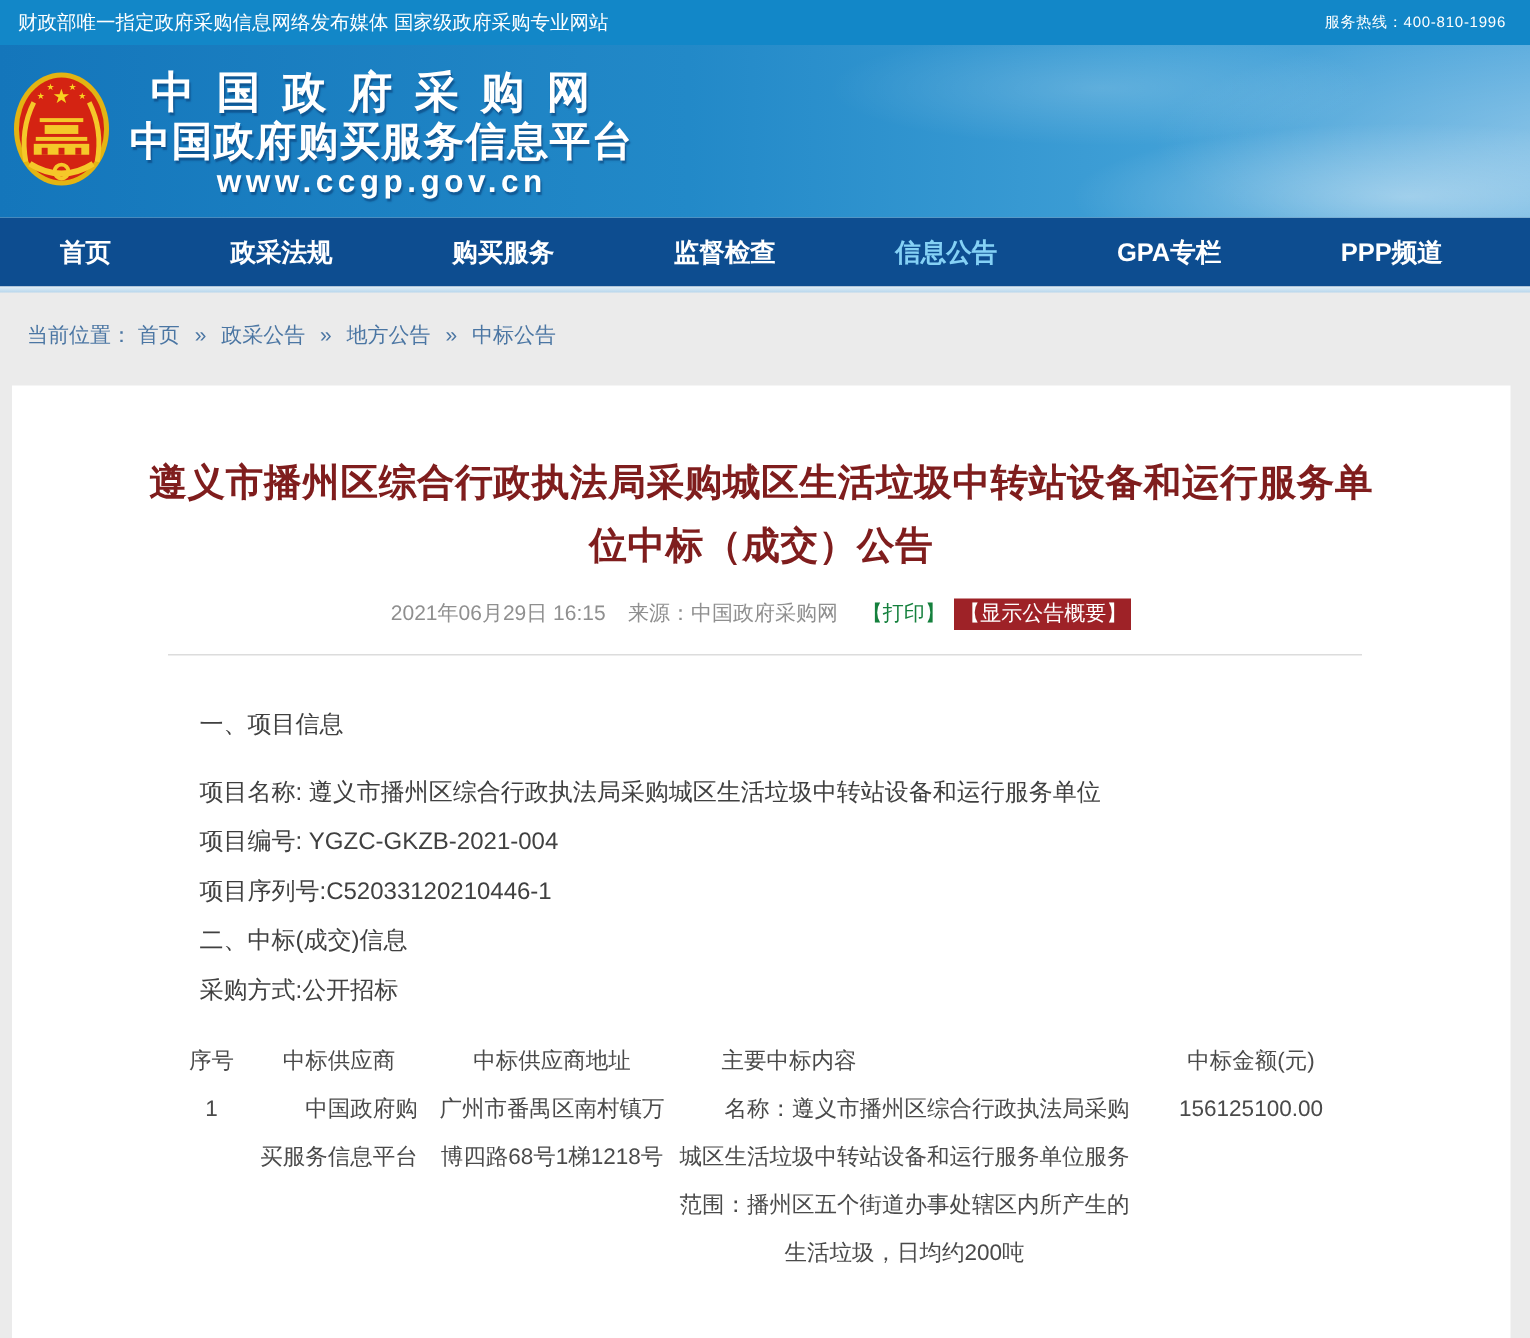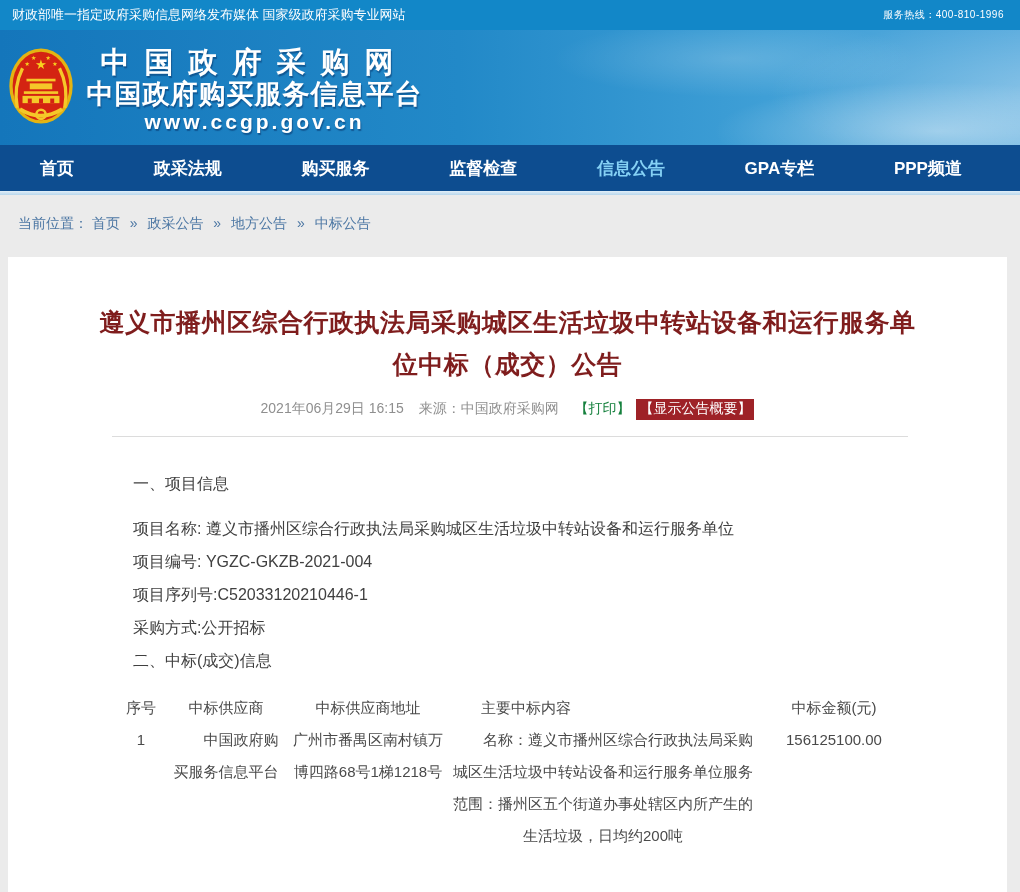--- a/index.html
+++ b/index.html
@@ -161,22 +161,22 @@
     <a class="badge">【显示公告概要】</a>
   </div>
 
   <hr class="divider">
 
   <div class="article-body">
     <p class="para section">一、项目信息</p>
     <p class="para">项目名称: 遵义市播州区综合行政执法局采购城区生活垃圾中转站设备和运行服务单位</p>
     <p class="para">项目编号: YGZC-GKZB-2021-004</p>
     <p class="para">项目序列号:C52033120210446-1</p>
+    <p class="para">二、中标(成交)信息</p>
     <p class="para">采购方式:公开招标</p>
-    <p class="para">二、中标(成交)信息</p>
   </div>
 
   <table class="award-table">
     <colgroup>
         <col class="w1">
         <col class="w2">
         <col class="w3">
         <col class="w4">
         <col class="w5">
       </colgroup>

